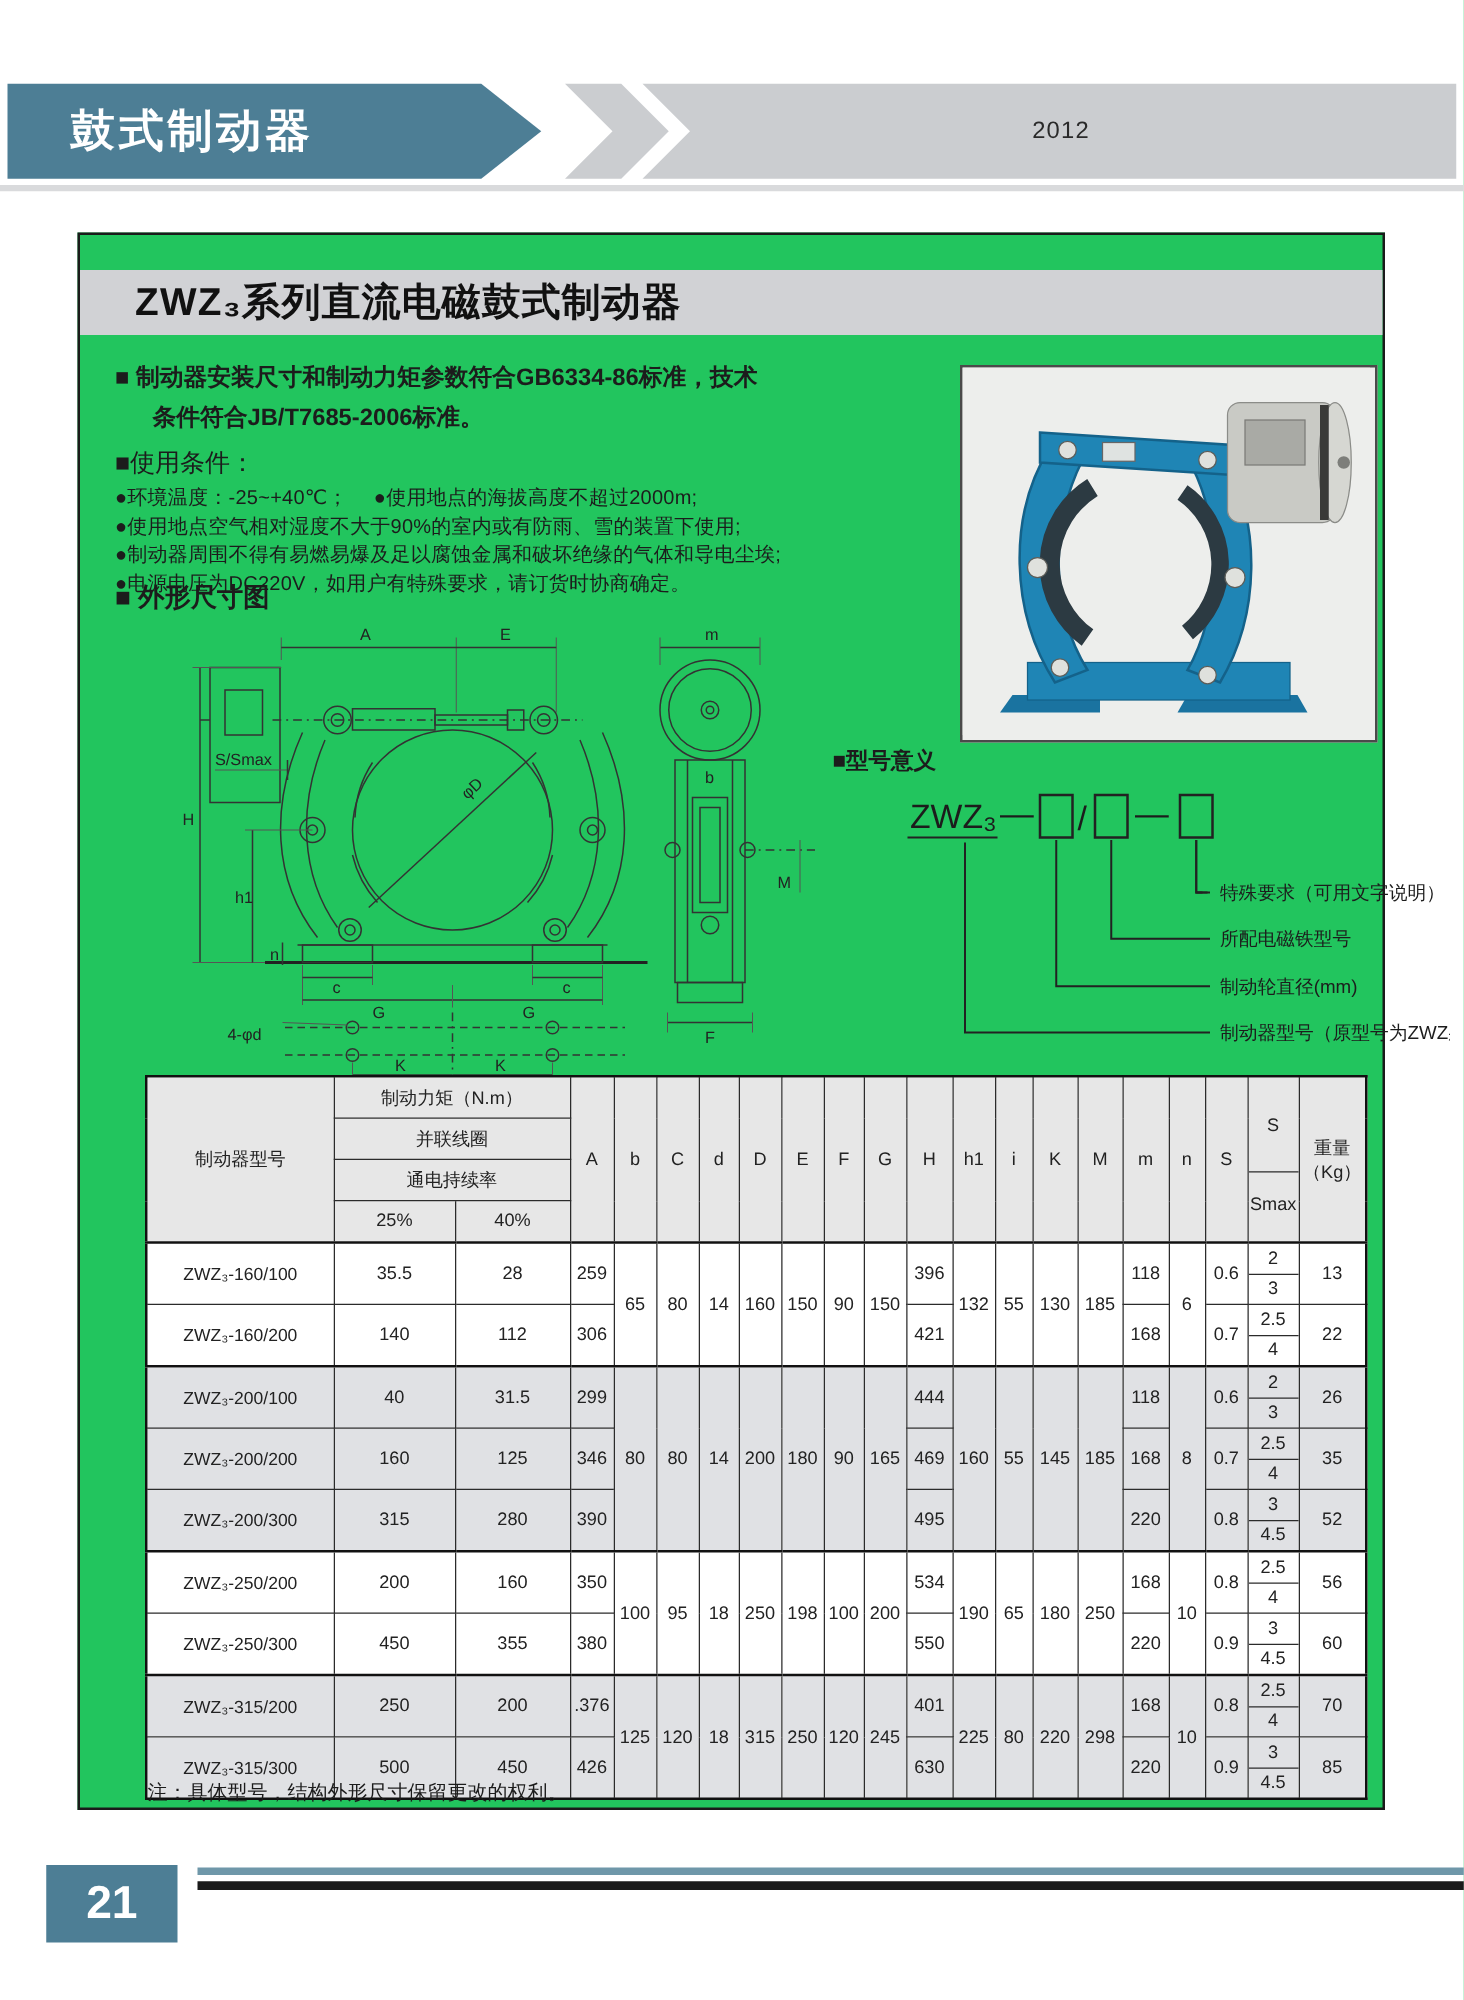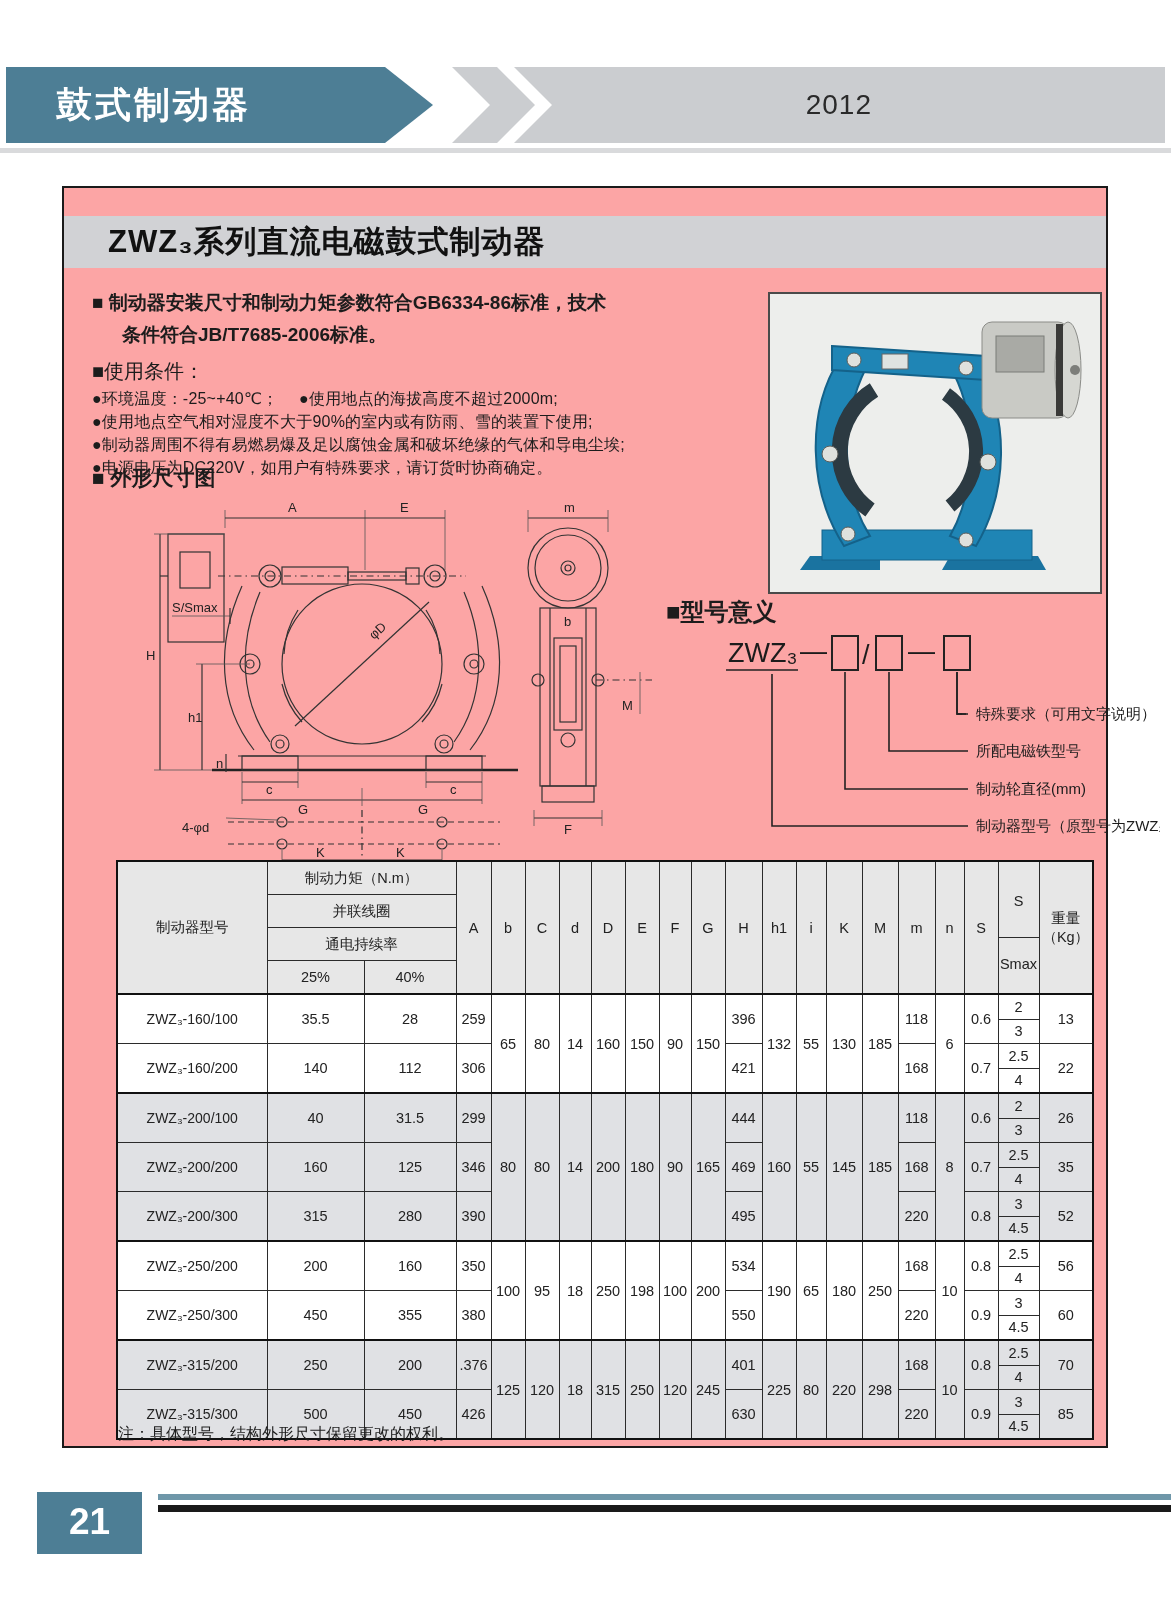--- a/index.html
+++ b/index.html
@@ -10,28 +10,28 @@
   }
   
   .banner{position:absolute;left:0;top:66px;width:972px;height:78px;}
   .banner svg{position:absolute;left:0;top:0;}
   .banner-title{
     position:absolute;left:56px;top:0;height:78px;line-height:78px;
     color:#ffffff;font-size:36px;font-weight:bold;letter-spacing:3px;
   }
   .banner-year{
     position:absolute;right:100px;top:0;height:78px;line-height:78px;
-    color:#2a2a2a;font-size:28px;letter-spacing:1px;
+    color:#2a2a2a;font-size:19px;letter-spacing:1px;
   }
   .banner-underline{position:absolute;left:0;top:148px;width:1171px;height:5px;background:#d9dadc;}
 
   
   .content-box{
     position:absolute;left:62px;top:186px;width:1042px;height:1258px;
-    border:2px solid #1a1a1a;background:#fca5a5;
+    border:2px solid #1a1a1a;background:#22c55e;
   }
   .title-strip{
     position:absolute;left:0;top:28px;width:100%;height:52px;background:#d1d2d5;
   }
   .title-strip .t{
     position:absolute;left:44px;top:0;height:52px;line-height:52px;
     font-size:31px;font-weight:bold;letter-spacing:1px;color:#111;
   }
   .intro{position:absolute;left:28px;top:102px;width:680px;}
   .intro .l1{font-size:19px;font-weight:bold;line-height:26px;}
@@ -49,21 +49,21 @@
   
   .dim-drawing{position:absolute;left:66px;top:300px;}
   .dim-drawing text{font-size:13px;fill:#222;}
   .dim-drawing .ln{stroke:#333;stroke-width:1.2;fill:none;}
   .dim-drawing .thin{stroke:#555;stroke-width:0.8;fill:none;}
   .dim-drawing .thick{stroke:#222;stroke-width:2.4;fill:none;}
   .dim-drawing .dash{stroke-dasharray:7 4 1.5 4;}
   .dim-drawing .dash2{stroke-dasharray:6 4;}
 
   
-  .model-h{position:absolute;left:602px;top:408px;font-size:24px;font-weight:bold;}
+  .model-h{position:absolute;left:602px;top:408px;font-size:18px;font-weight:bold;}
   .model-diagram{position:absolute;left:646px;top:438px;}
   .model-diagram text{fill:#1c1c1c;}
   .model-diagram .code{font-size:27px;}
   .model-diagram .lbl{font-size:15px;}
   .model-diagram .ln{stroke:#222;stroke-width:1.6;fill:none;}
   .model-diagram rect{fill:none;stroke:#222;stroke-width:2;}
 
   
   .table-head-row{position:absolute;left:50px;top:646px;width:944px;}
   .table-heading{font-size:19px;font-weight:bold;display:inline-block;}

